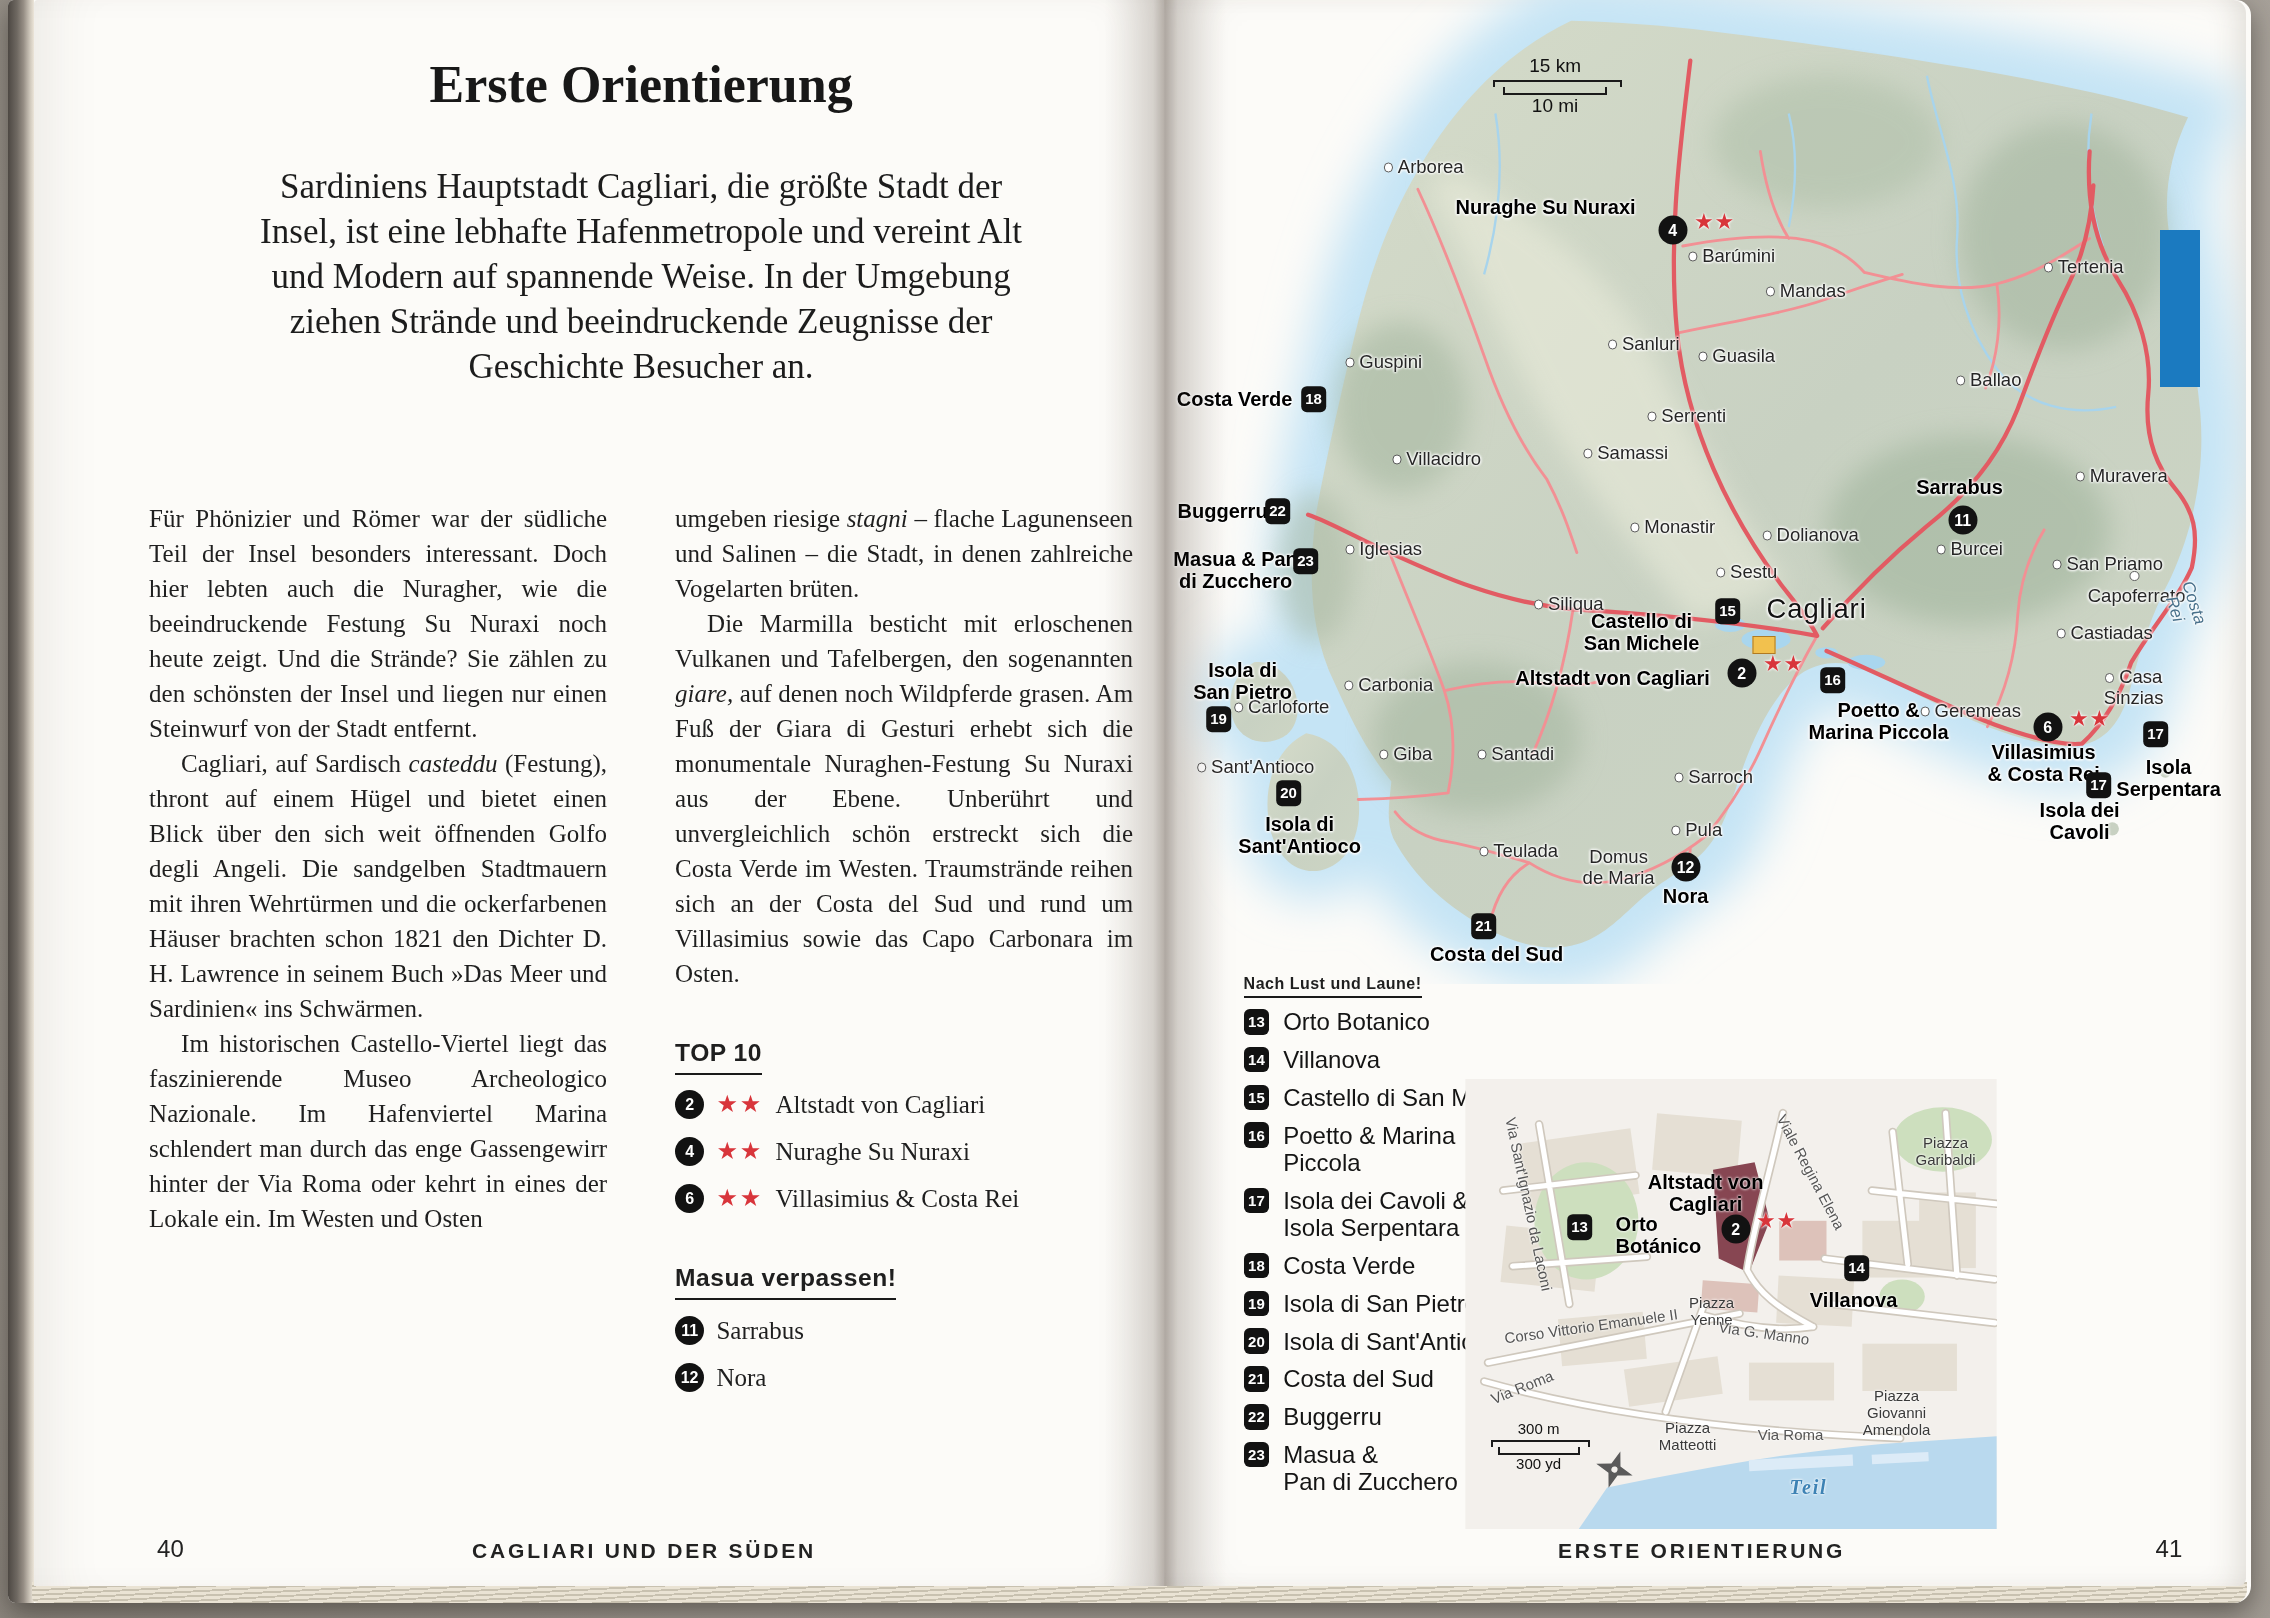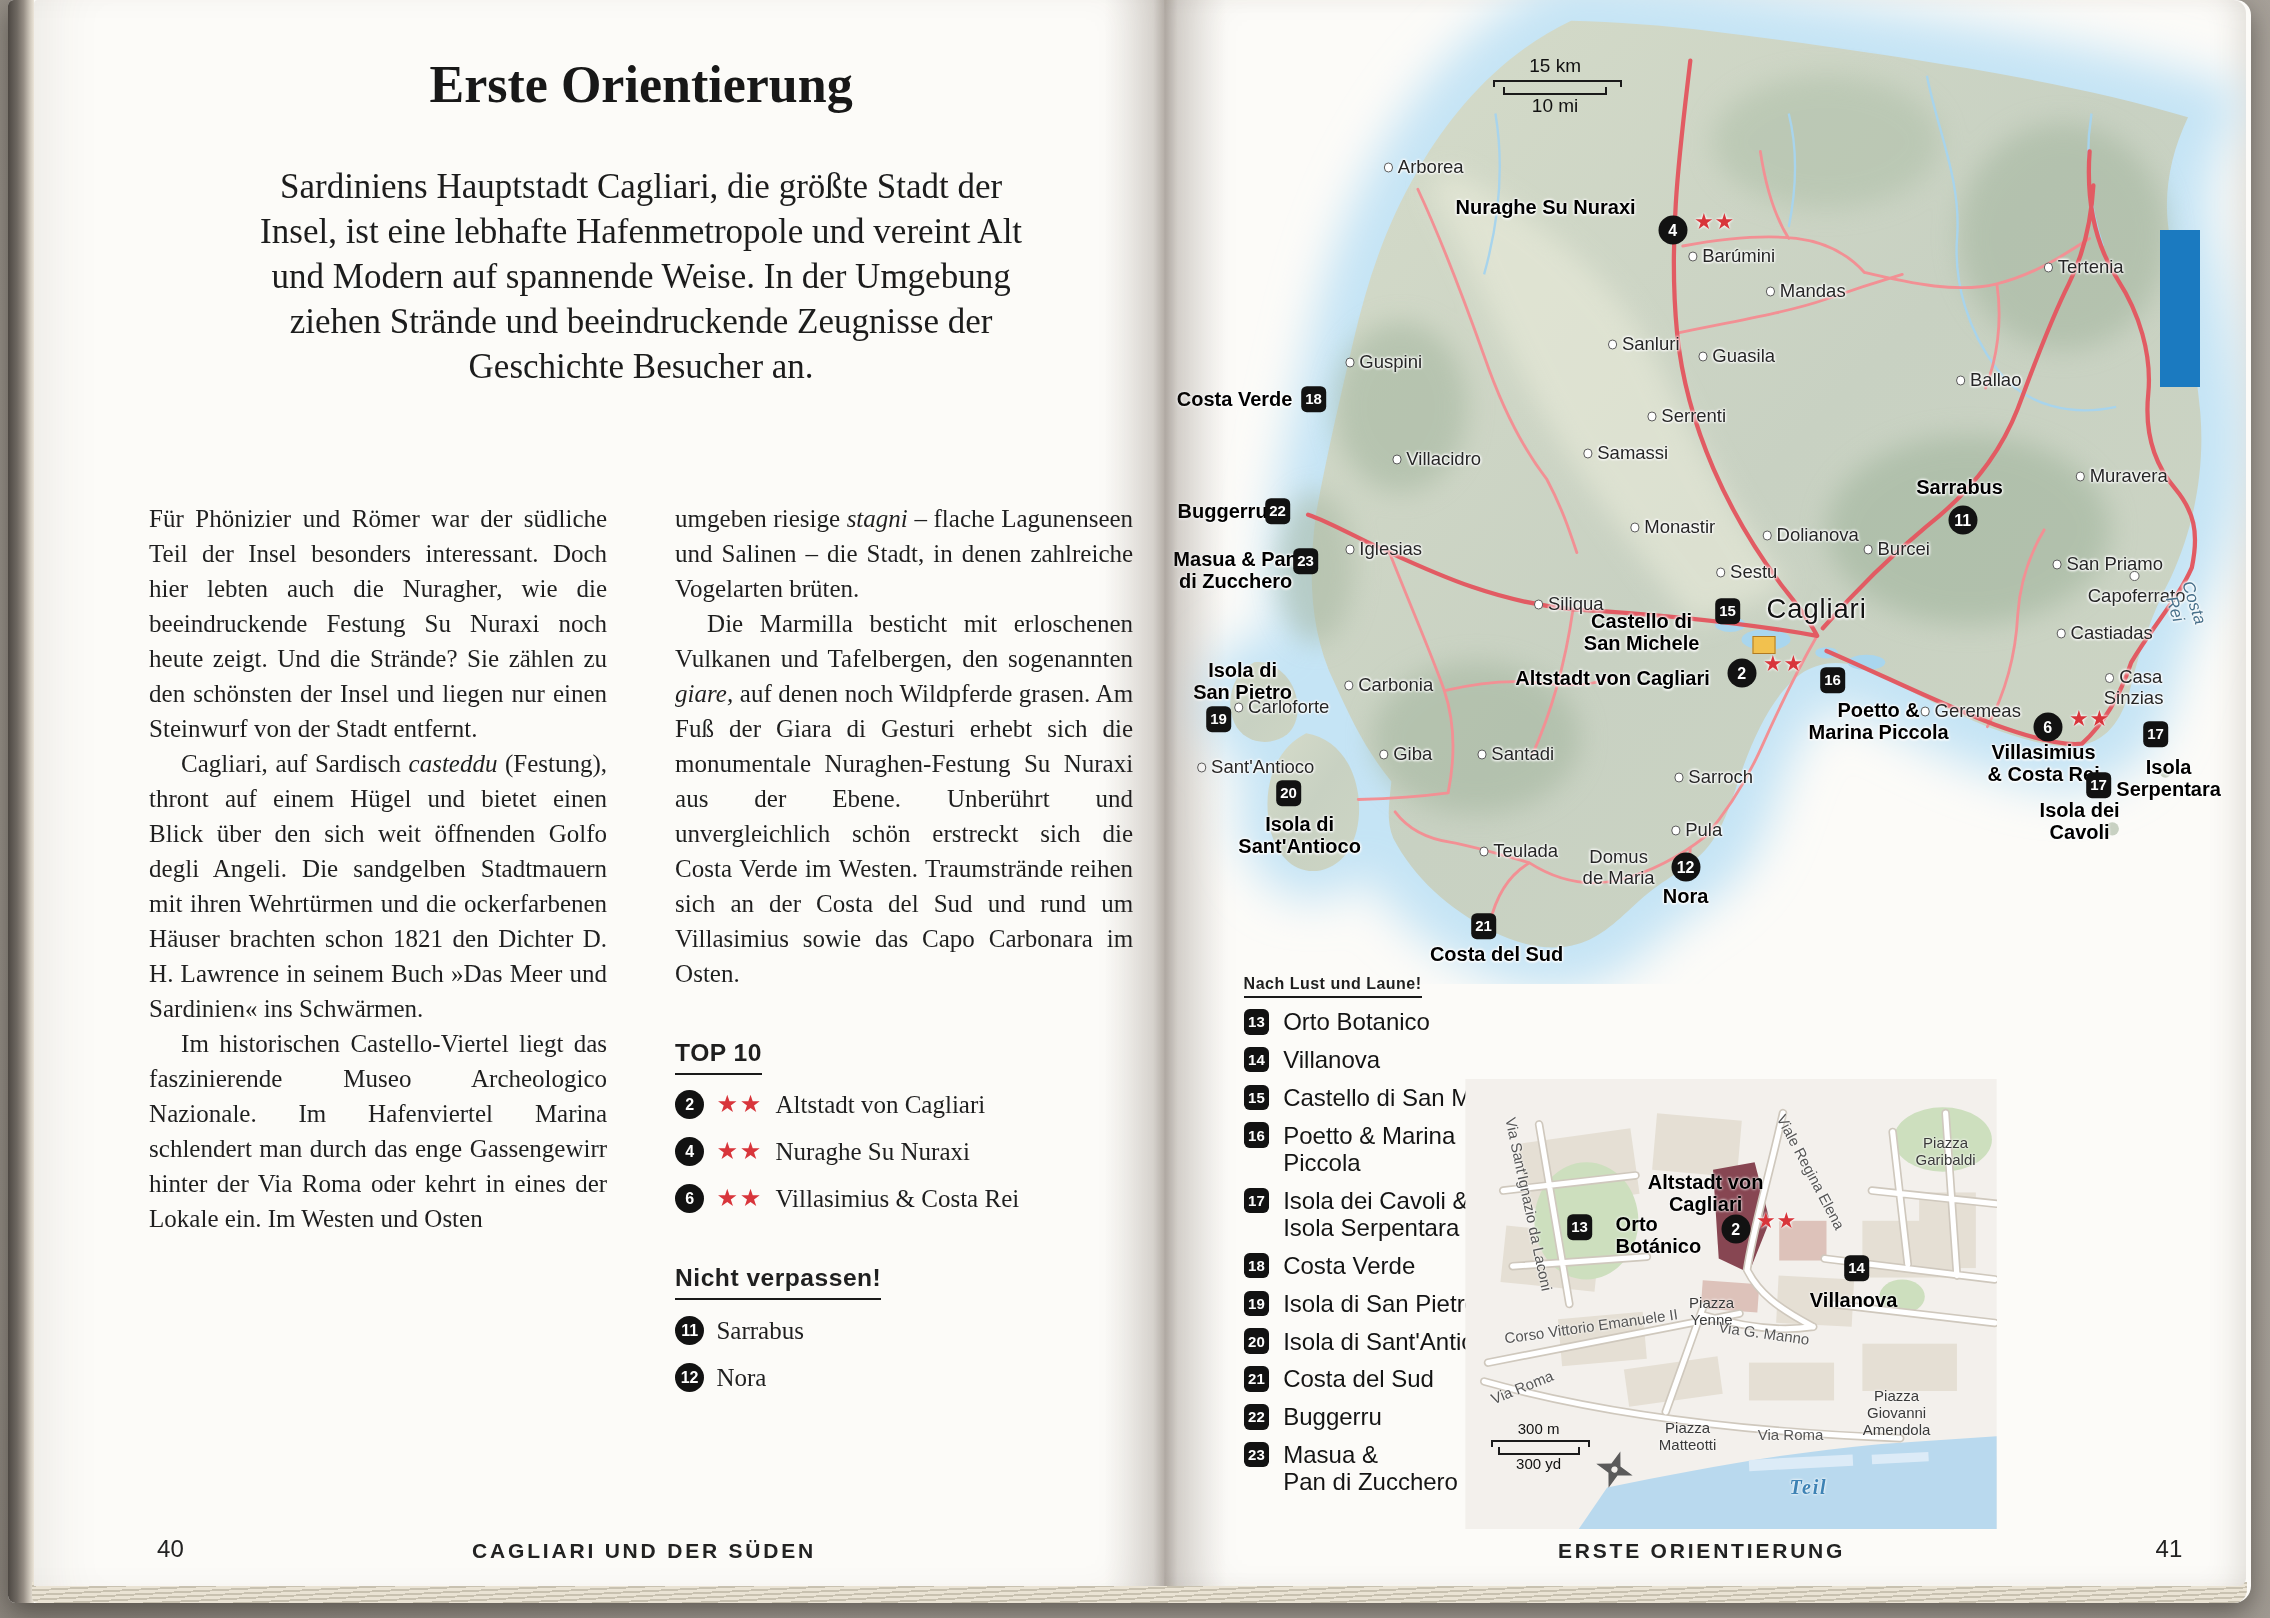--- a/index.html
+++ b/index.html
@@ -128,21 +128,21 @@
                     <span>Nuraghe Su Nuraxi</span>
                   </div>
                   <div class="li">
                     <span class="badge bc">6</span>
                     <span class="stars">★★</span>
                     <span>Villasimius &amp; Costa Rei</span>
                   </div>
                 </div>
             </div>
             <div class="list-block">
-              <div class="list-heading">Nicht verpassen!</div>
+              <div class="list-heading">Masua verpassen!</div>
               <div id="dontmiss-list">
                   <div class="li">
                     <span class="badge bc">11</span>
                     <span>Sarrabus</span>
                   </div>
                   <div class="li">
                     <span class="badge bc">12</span>
                     <span>Nora</span>
                   </div>
                 </div>
@@ -226,21 +226,21 @@
             <div class="map-label map-town" style="left: 480px; top: 343px; transform: translate(-50%, -50%); position: absolute;"><span class="tdot"></span>Sanluri</div>
             <div class="map-label map-town" style="left: 573px; top: 355px; transform: translate(-50%, -50%); position: absolute;"><span class="tdot"></span>Guasila</div>
             <div class="map-label map-town" style="left: 220px; top: 361px; transform: translate(-50%, -50%); position: absolute;"><span class="tdot"></span>Guspini</div>
             <div class="map-label map-town" style="left: 523px; top: 415px; transform: translate(-50%, -50%); position: absolute;"><span class="tdot"></span>Serrenti</div>
             <div class="map-label map-town" style="left: 825px; top: 379px; transform: translate(-50%, -50%); position: absolute;"><span class="tdot"></span>Ballao</div>
             <div class="map-label map-town" style="left: 273px; top: 458px; transform: translate(-50%, -50%); position: absolute;"><span class="tdot"></span>Villacidro</div>
             <div class="map-label map-town" style="left: 462px; top: 452px; transform: translate(-50%, -50%); position: absolute;"><span class="tdot"></span>Samassi</div>
             <div class="map-label map-town" style="left: 958px; top: 475px; transform: translate(-50%, -50%); position: absolute; text-align: center;"><span class="tdot"></span>Muravera</div>
             <div class="map-label map-town" style="left: 509px; top: 526px; transform: translate(-50%, -50%); position: absolute;"><span class="tdot"></span>Monastir</div>
             <div class="map-label map-town" style="left: 647px; top: 534px; transform: translate(-50%, -50%); position: absolute;"><span class="tdot"></span>Dolianova</div>
-            <div class="map-label map-town" style="left: 733px; top: 548px; transform: translate(-50%, -50%); position: absolute;"><span class="tdot"></span>Burcei</div>
+            <div class="map-label map-town" style="left: 806px; top: 548px; transform: translate(-50%, -50%); position: absolute;"><span class="tdot"></span>Burcei</div>
             <div class="map-label map-town" style="left: 220px; top: 548px; transform: translate(-50%, -50%); position: absolute;"><span class="tdot"></span>Iglesias</div>
             <div class="map-label map-town" style="left: 944px; top: 563px; transform: translate(-50%, -50%); position: absolute;"><span class="tdot"></span>San Priamo</div>
             <div class="map-label map-town" style="left: 583px; top: 571px; transform: translate(-50%, -50%); position: absolute;"><span class="tdot"></span>Sestu</div>
             <div class="map-label map-town" style="left: 973px; top: 585px; transform: translate(-50%, -50%); position: absolute;"><span class="tdot"></span>Capoferrato</div>
             <div class="map-label map-town" style="left: 405px; top: 603px; transform: translate(-50%, -50%); position: absolute;"><span class="tdot"></span>Siliqua</div>
             <div class="map-label map-town" style="left: 941px; top: 632px; transform: translate(-50%, -50%); position: absolute;"><span class="tdot"></span>Castiadas</div>
             <div class="map-label map-town" style="left: 225px; top: 684px; transform: translate(-50%, -50%); position: absolute;"><span class="tdot"></span>Carbonia</div>
             <div class="map-label map-town" style="left: 118px; top: 706px; transform: translate(-50%, -50%); position: absolute;"><span class="tdot"></span>Carloforte</div>
             <div class="map-label map-town" style="left: 970px; top: 687px; transform: translate(-50%, -50%); position: absolute;"><span class="tdot"></span>Casa Sinzias</div>
             <div class="map-label map-town" style="left: 807px; top: 710px; transform: translate(-50%, -50%); position: absolute;"><span class="tdot"></span>Geremeas</div>

